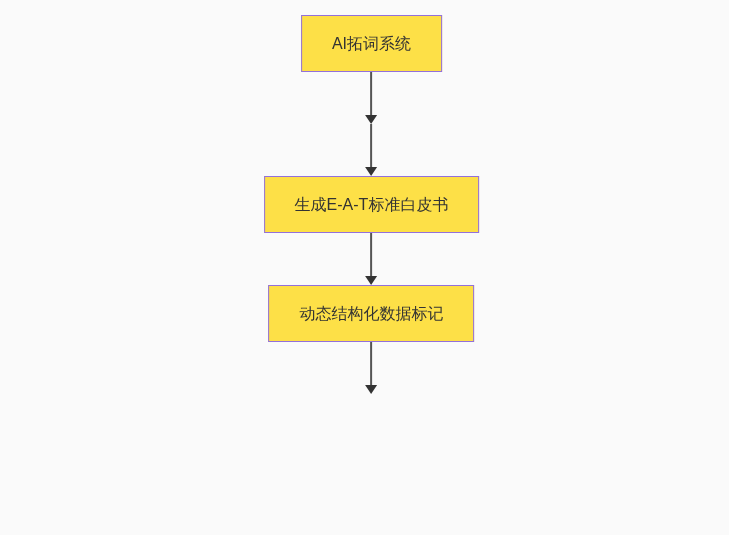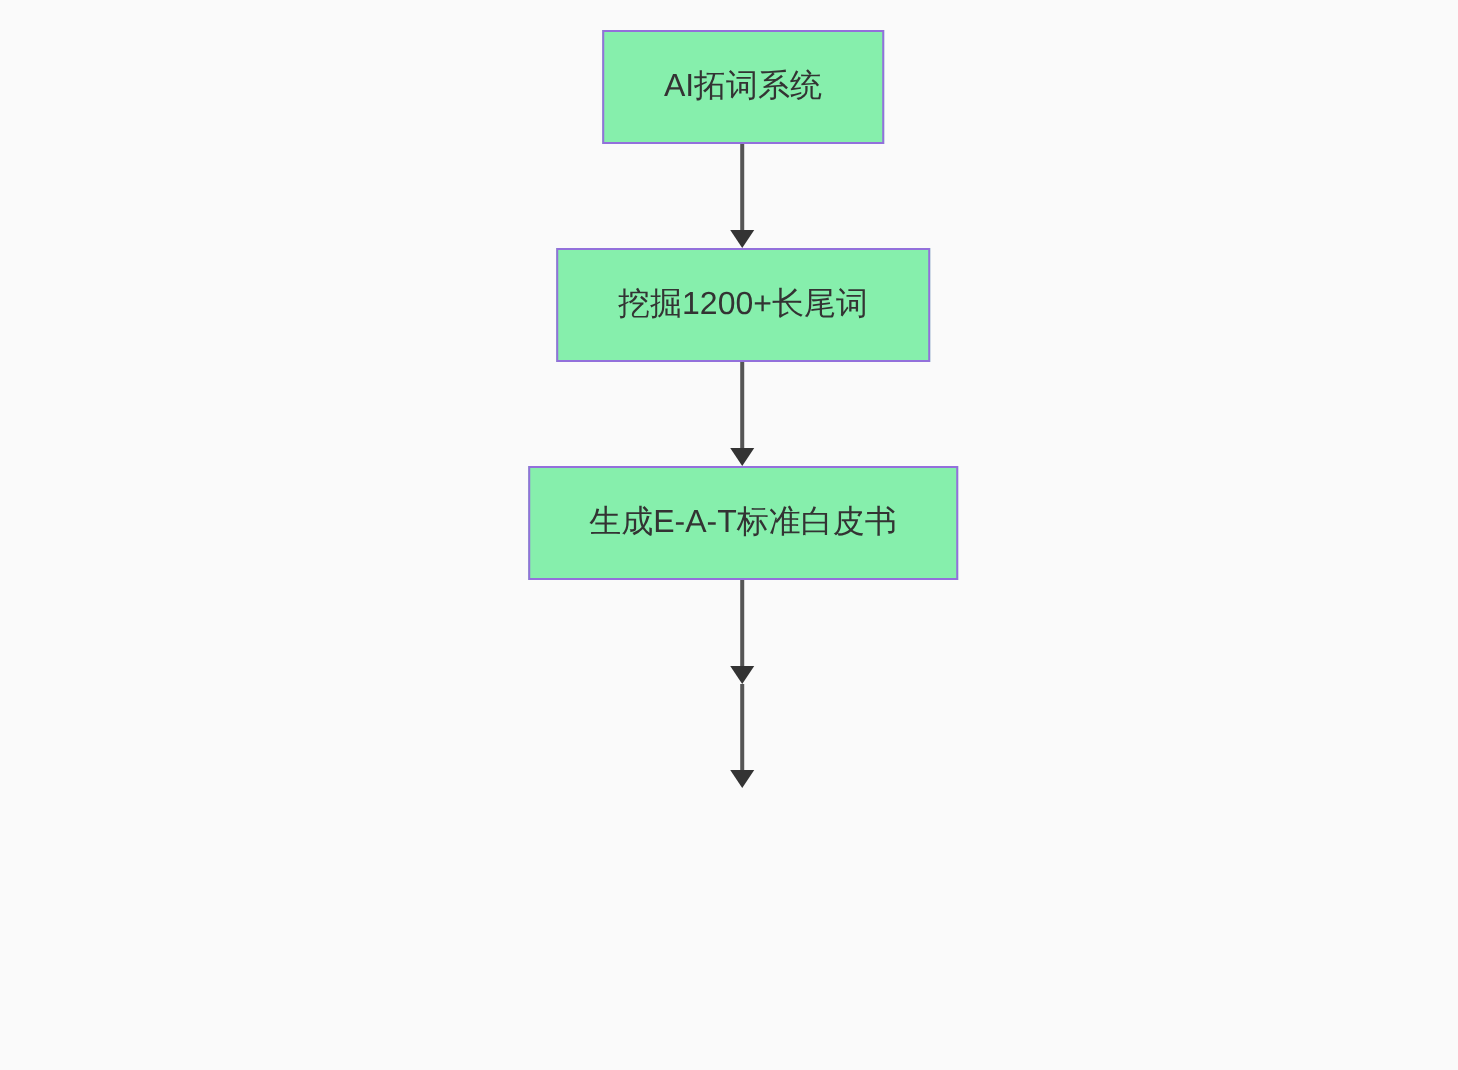--- a/index.html
+++ b/index.html
@@ -25,21 +25,21 @@
     position: absolute;
     top: 15px;
     left: 50%;
     transform: translateX(calc(-50% + 7px));
     display: flex;
     flex-direction: column;
     align-items: center;
   }
 
   .node {
-    background: #86efac;
+    background: #fde047;
     border: 1px solid #9370DB;
     height: 57px;
     padding: 0 30px;
     display: flex;
     align-items: center;
     justify-content: center;
     font-size: 16px;
     color: #333333;
     white-space: nowrap;
     line-height: 1;
@@ -73,34 +73,34 @@
 <div class="canvas">
   <div class="flow-column">
 
     <div class="node">AI拓词系统</div>
 
     <div class="edge">
       <div class="edge-line"></div>
       <div class="edge-head"></div>
     </div>
 
-    <div class="node">挖掘1200+长尾词</div>
 
     <div class="edge">
       <div class="edge-line"></div>
       <div class="edge-head"></div>
     </div>
 
     <div class="node">生成E-A-T标准白皮书</div>
 
     <div class="edge">
       <div class="edge-line"></div>
       <div class="edge-head"></div>
     </div>
 
+    <div class="node">动态结构化数据标记</div>
 
     <div class="edge">
       <div class="edge-line"></div>
       <div class="edge-head"></div>
     </div>
 
 
   </div>
 </div>
 

